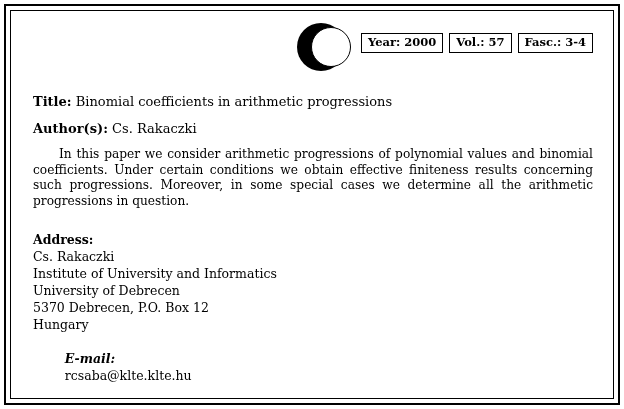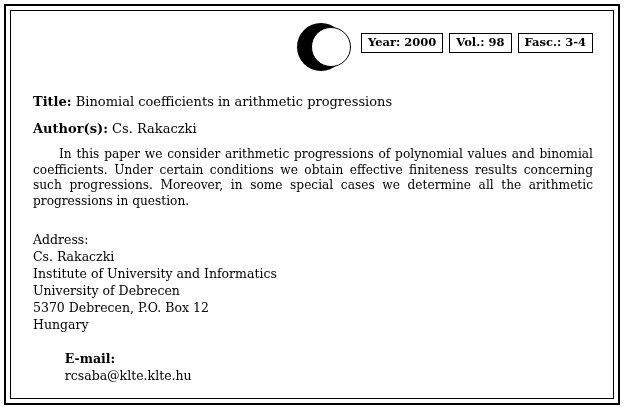--- a/index.html
+++ b/index.html
@@ -126,26 +126,27 @@
     text-align: justify;
     text-indent: 26px;
   }
 
   .address-block {
     margin-top: 22px;
     font-size: 12.5px;
     line-height: 17px;
   }
   .address-title {
-    font-weight: normal;
+    font-weight: bold;
   }
   .address-line {
     white-space: pre;
   }
   .email-label {
+    font-style: italic;
     font-weight: bold;
   }
   .email-value {
     font-family: "DejaVu Serif", serif;
   }
 </style>
 </head>
 <body>
 
 <div class="page">
@@ -154,21 +155,21 @@
 
   <div class="content">
 
     <div class="header">
       <div class="logo">
         <div class="moon-outer"></div>
         <div class="moon-inner"></div>
       </div>
       <div class="meta">
         <div class="meta-box">Year: 2000</div>
-        <div class="meta-box">Vol.: 98</div>
+        <div class="meta-box">Vol.: 57</div>
         <div class="meta-box">Fasc.: 3-4</div>
       </div>
     </div>
 
     <p class="field-line title-row">
       <span class="field-label">Title:</span>
       <span class="field-value">Binomial coefficients in arithmetic progressions</span>
     </p>
 
     <p class="field-line">

